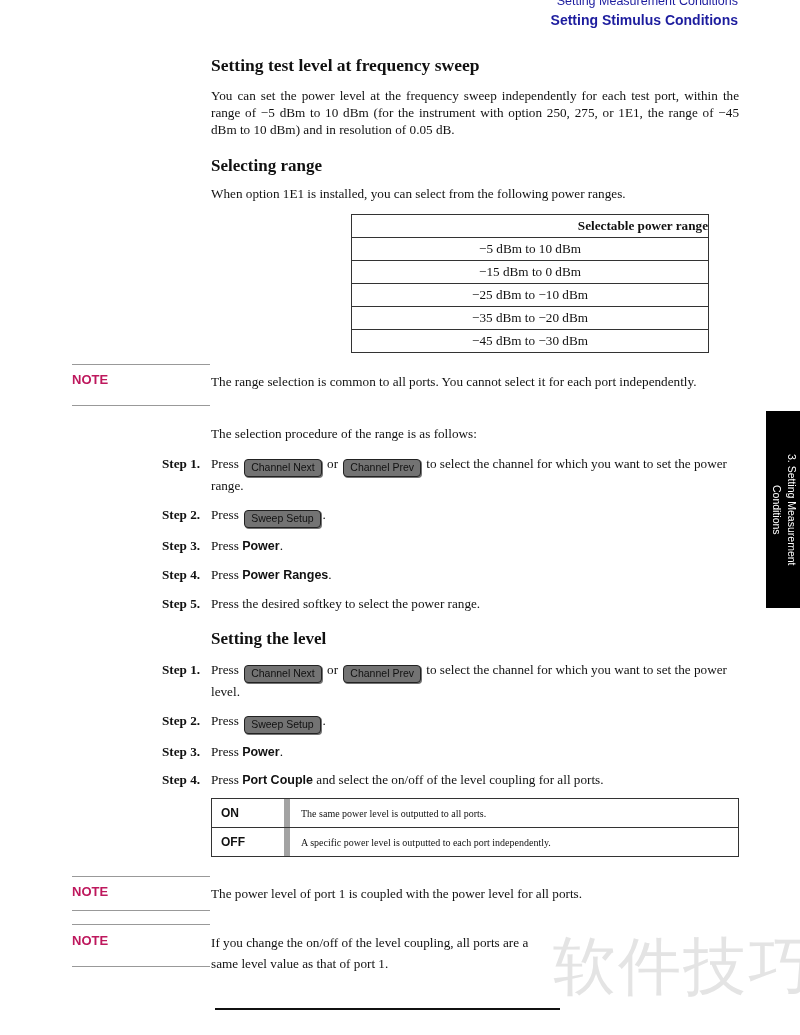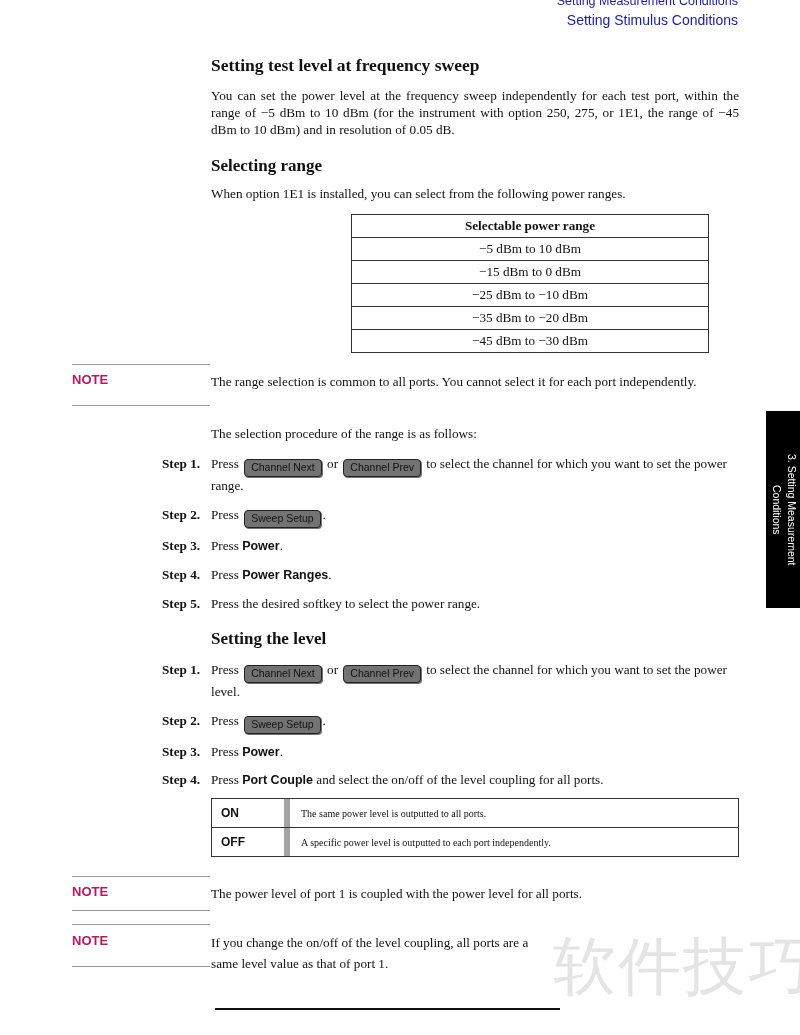--- a/index.html
+++ b/index.html
@@ -4,30 +4,30 @@
 <style>
   html,body{margin:0;padding:0;}
   body{width:800px;height:1035px;overflow:hidden;background:#fff;}
   .page{position:relative;width:800px;height:837px;background:#fff;
         font-family:"Liberation Serif",serif;color:#111;}
 
   
   .hdr{position:absolute;right:62px;top:-7px;text-align:right;color:#1c1c9e;
        font-family:"Liberation Sans",sans-serif;}
   .hdr1{font-size:12.5px;line-height:16px;}
-  .hdr2{font-size:14px;font-weight:normal;line-height:18px;margin-top:2px;}
+  .hdr2{font-size:14px;font-weight:bold;line-height:18px;margin-top:2px;}
 
   .h1{position:absolute;left:211px;top:55px;font-size:17.5px;font-weight:bold;}
   .h2{position:absolute;left:211px;font-size:17px;font-weight:bold;}
   .body-text{position:absolute;left:211px;width:528px;font-size:13.2px;line-height:17px;}
   .justify{text-align:justify;}
 
   
   .ptable{position:absolute;left:351px;top:214px;width:356px;border:1px solid #333;}
-  .pt-head{height:22px;line-height:22px;text-align:center;font-weight:bold;font-size:13.2px;font-family:Liberation Serif, serif;}
+  .pt-head{height:22px;line-height:22px;text-align:right;font-weight:bold;font-size:13.2px;font-family:Liberation Serif, serif;}
   .pt-row{height:22px;line-height:22px;text-align:center;font-size:13.2px;border-top:1px solid #333;}
 
   
   .nrule{position:absolute;left:72px;width:138px;height:1px;background:#999;}
   .nlabel{position:absolute;left:72px;font-family:"Liberation Sans",sans-serif;
           font-weight:bold;font-size:13px;color:#be185d;}
 
   
   .step{position:absolute;left:162px;width:578px;display:flex;align-items:flex-start;
         font-size:13.2px;line-height:17px;}

